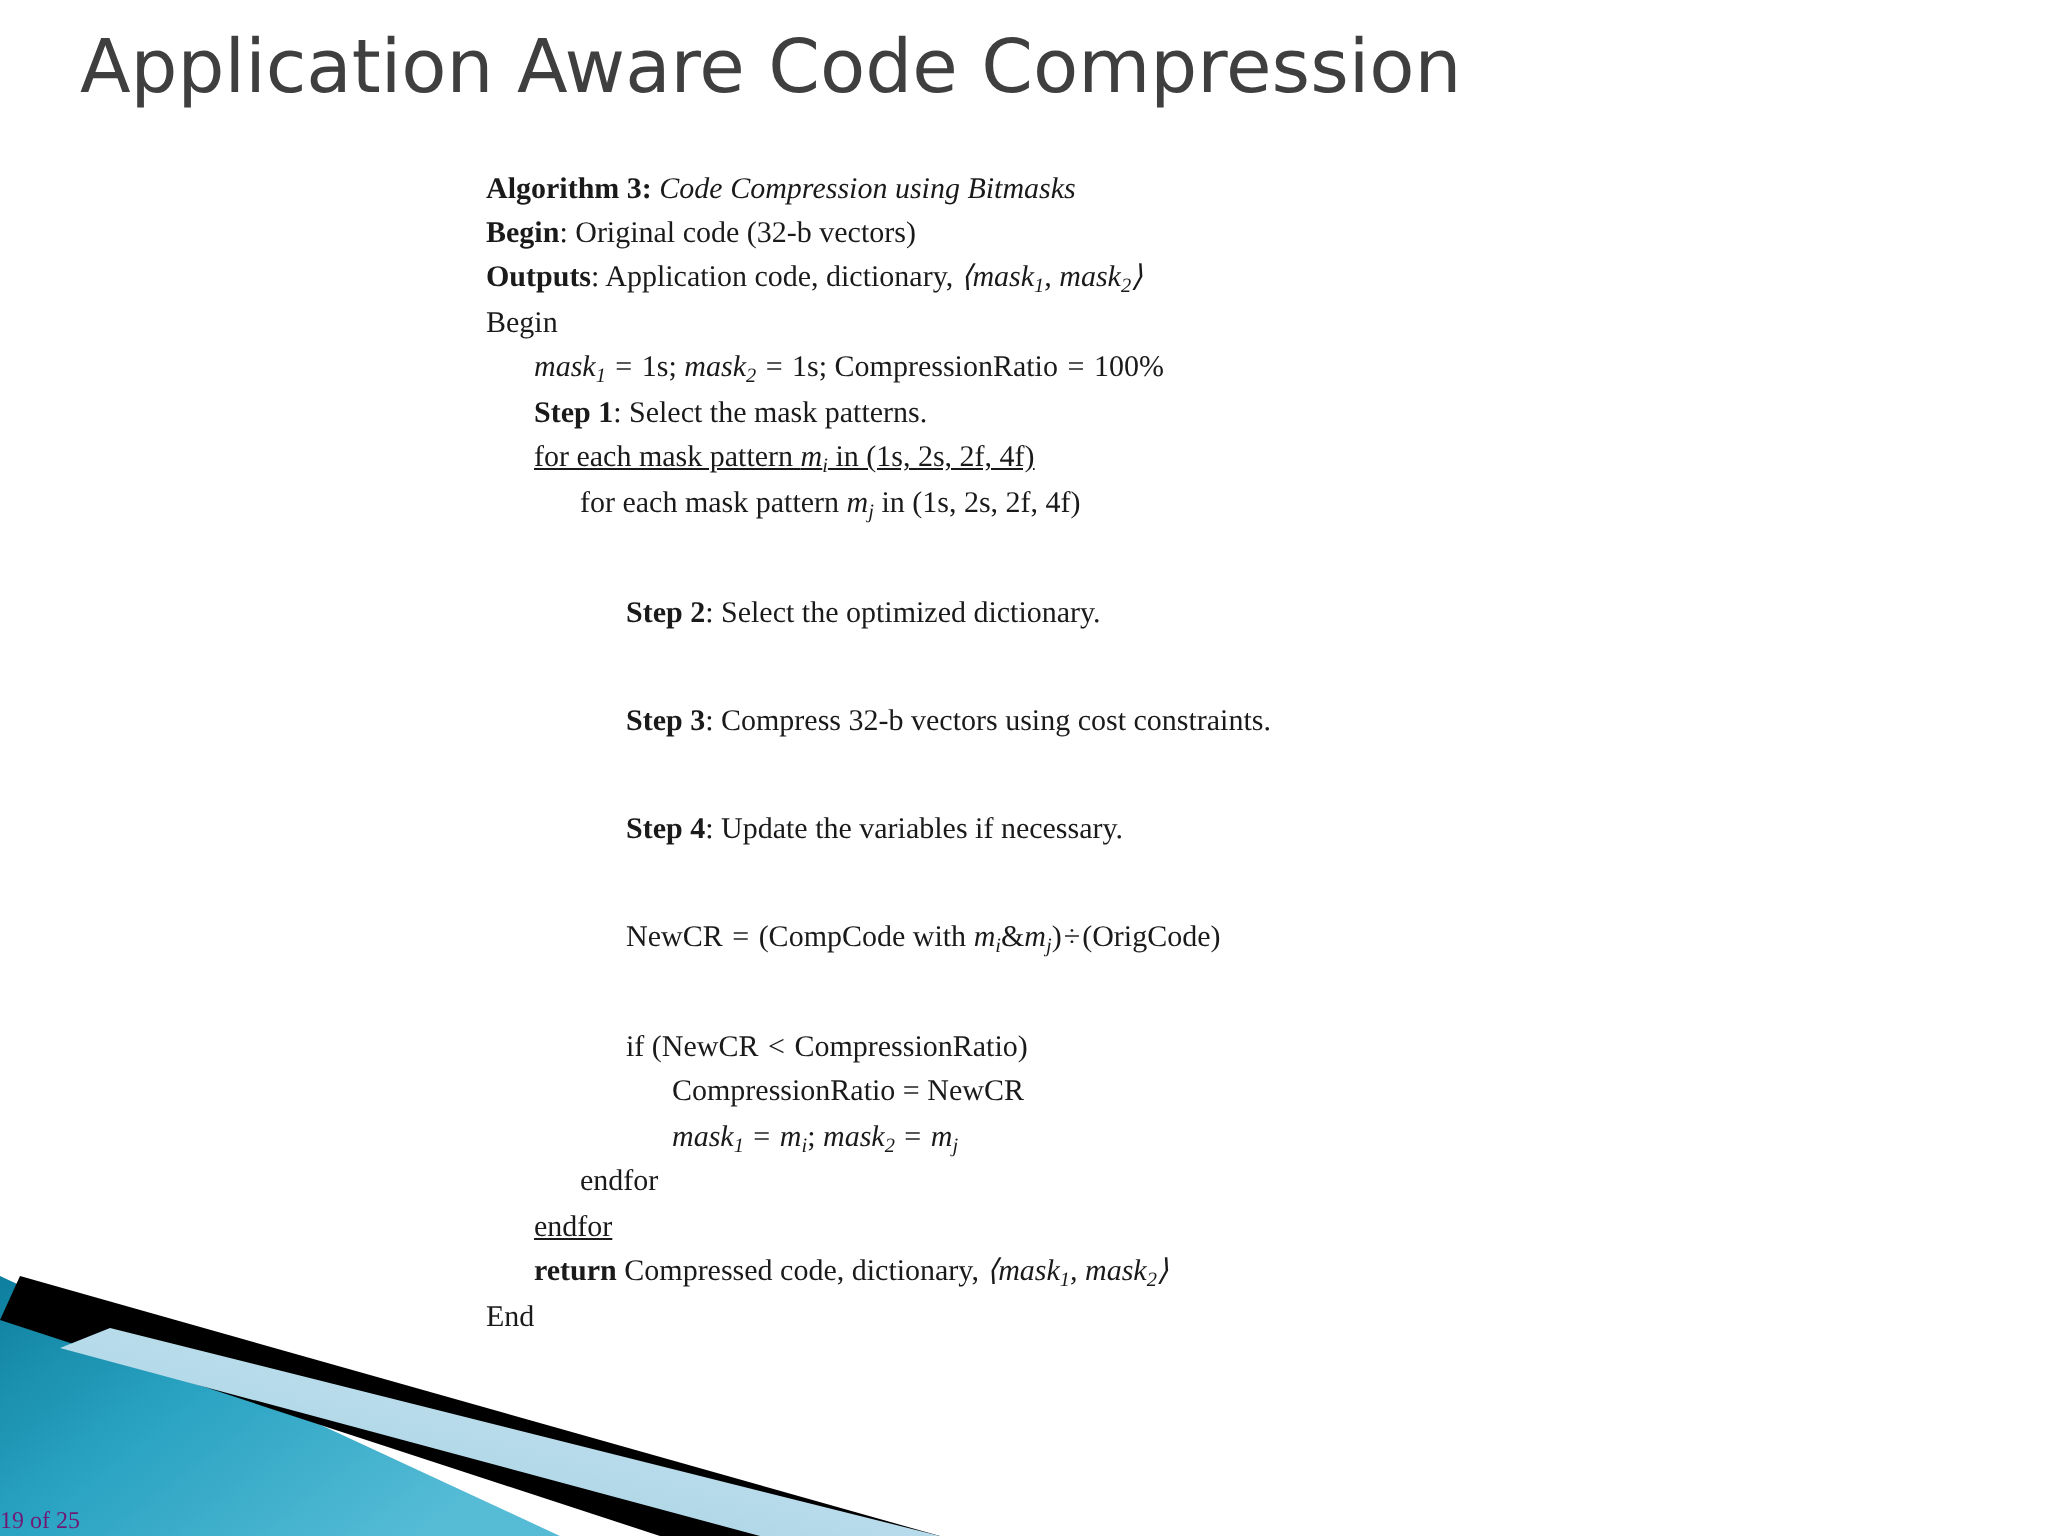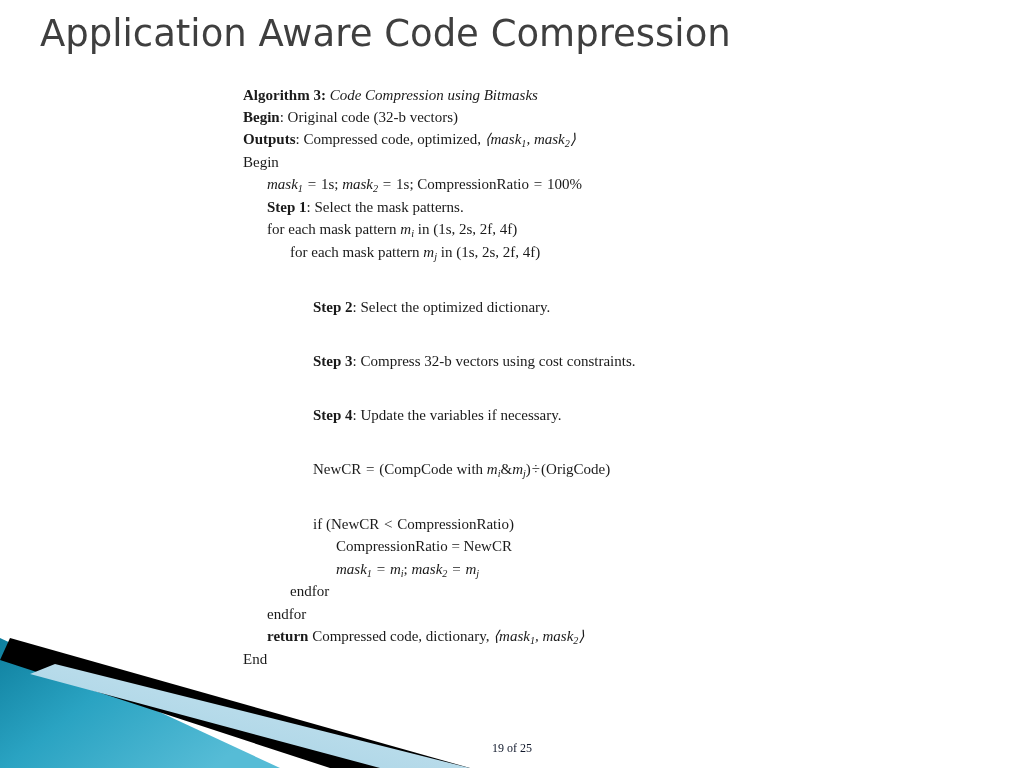--- a/index.html
+++ b/index.html
@@ -57,60 +57,59 @@
   .i { font-style: italic; }
   .mathit {
     font-family: "Liberation Serif", serif;
     font-style: italic;
   }
   sub {
     font-size: 0.68em;
     vertical-align: -0.28em;
     font-style: italic;
   }
-  .ind1 { padding-left: 24px; }
+  .ind1 { padding-left: 24px; text-decoration: underline; }
   .ind2 { padding-left: 24px; }
   .ind3 { padding-left: 47px; }
   .ind4 { padding-left: 70px; margin-top: 32px; }
   .ind5 { padding-left: 93px; }
   .op {
     font-family: "Liberation Serif", serif;
     font-style: normal;
     padding: 0 1px;
   }
   #page-number {
     position: absolute;
     left: 0;
     right: 0;
-    bottom: 12px;
-    text-align: center;
+    bottom: 0;
     font-family: "Liberation Serif", serif;
     font-size: 12px;
-    color: #0f172a;
+    color: #701a75;
   }
 </style>
 </head>
 <body>
 
 <div id="slide">
 
   <div id="slide-title">Application Aware Code Compression</div>
 
   <div id="algorithm">
 
     <div class="line">
       <span class="b">Algorithm 3</span><span class="b">: </span><span class="i">Code Compression using Bitmasks</span>
     </div>
 
     <div class="line">
       <span class="b">Begin</span><span>: Original code (32-b vectors)</span>
     </div>
 
     <div class="line">
-      <span class="b">Outputs</span><span>: Compressed code, optimized, </span><span class="mathit">⟨<span class="mathit">mask</span><sub>1</sub>,&nbsp;<span class="mathit">mask</span><sub>2</sub>⟩</span>
+      <span class="b">Outputs</span><span>: Application code, dictionary, </span><span class="mathit">⟨<span class="mathit">mask</span><sub>1</sub>,&nbsp;<span class="mathit">mask</span><sub>2</sub>⟩</span>
     </div>
 
     <div class="line">Begin</div>
 
     <div class="line ind2">
       <span class="mathit">mask</span><sub>1</sub> <span class="op">=</span> 1s; <span class="mathit">mask</span><sub>2</sub> <span class="op">=</span> 1s; CompressionRatio <span class="op">=</span> 100%
     </div>
 
     <div class="line ind2">
       <span class="b">Step 1</span><span>: Select the mask patterns.</span>

